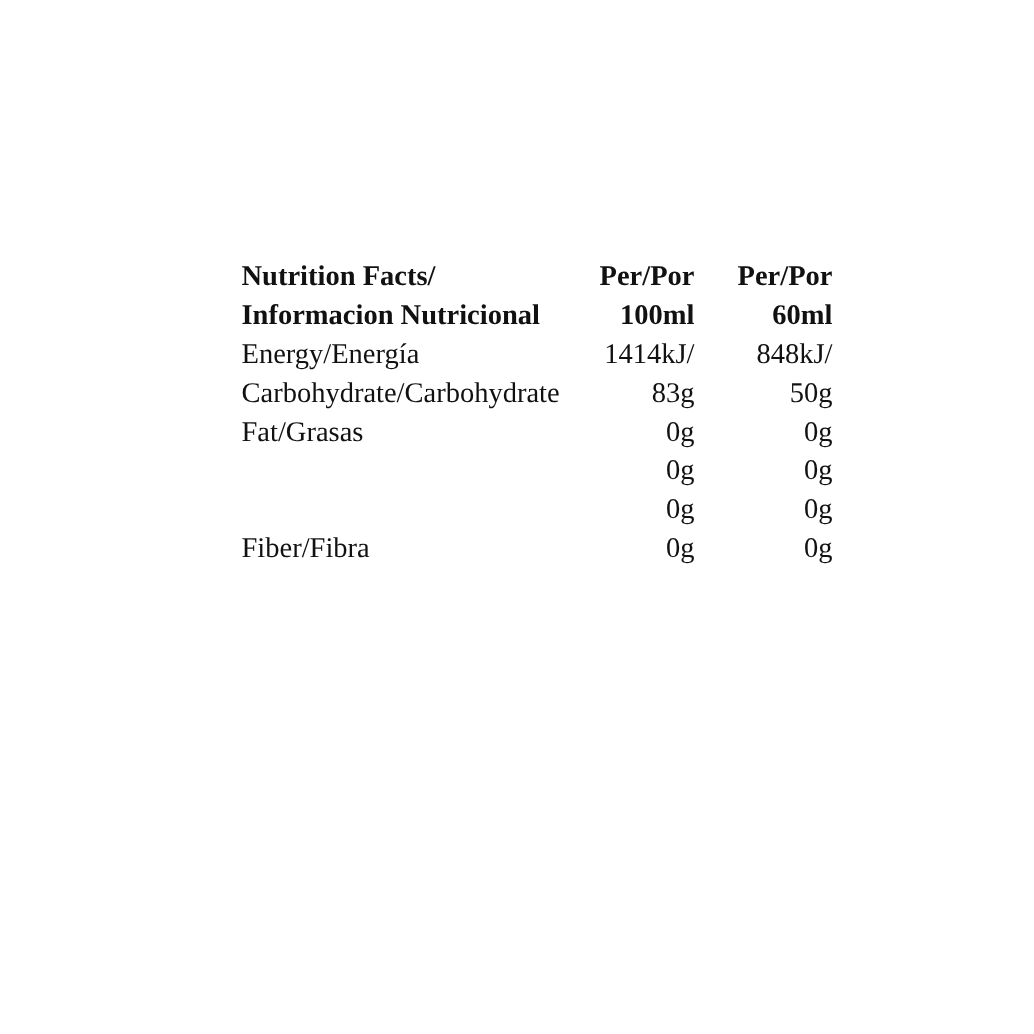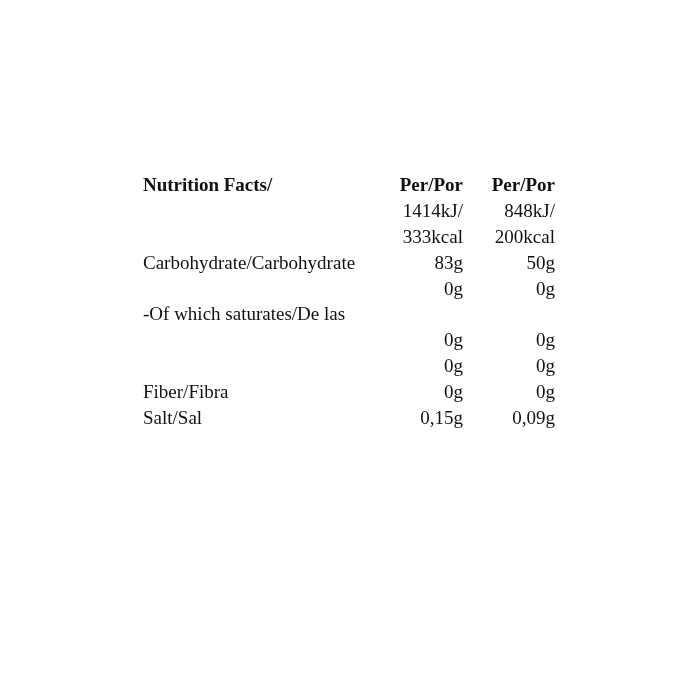--- a/index.html
+++ b/index.html
@@ -1,68 +1,60 @@
 <!DOCTYPE html>
 <html><head>
 <meta charset="utf-8">
 <style>
   html, body { margin:0; padding:0; background:#ffffff; }
   body { width:689px; height:689px; position:relative; overflow:hidden;
          font-family: "Liberation Serif", "DejaVu Serif", serif; color:#111; }
   .table { position:absolute; left:143px; top:172px; width:412px; }
-  .row { position:relative; height:25.9px; line-height:25.9px; font-size:19px; white-space:nowrap; }
+  .row { position:relative; height:25.9px; line-height:25.9px; font-size:19px; white-space:nowrap;margin-left:18px; }
   .row.bold { font-weight:bold; }
   .lbl { position:absolute; left:0; top:0; }
   .c1 { position:absolute; right:92px; top:0; text-align:right; }
   .c2 { position:absolute; right:0; top:0; text-align:right; }
 </style>
 </head>
 <body>
 
 <div class="table">
   <div class="row bold">
     <span class="lbl">Nutrition Facts/</span>
     <span class="c1">Per/Por</span>
     <span class="c2">Per/Por</span>
   </div>
+  <div class="row bold">
+    <span class="lbl">Informacion Nutricional</span>
+    <span class="c1">100ml</span>
+    <span class="c2">60ml</span>
+  </div>
 
   <div class="row">
+    <span class="lbl">Energy/Energía</span>
     <span class="c1">1414kJ/</span>
     <span class="c2">848kJ/</span>
-  </div>
-  <div class="row">
-    <span class="lbl"></span>
-    <span class="c1">333kcal</span>
-    <span class="c2">200kcal</span>
   </div>
   <div class="row">
     <span class="lbl">Carbohydrate/Carbohydrate</span>
     <span class="c1">83g</span>
     <span class="c2">50g</span>
   </div>
   <div class="row">
+    <span class="lbl">Fat/Grasas</span>
     <span class="c1">0g</span>
     <span class="c2">0g</span>
-  </div>
-  <div class="row">
-    <span class="lbl">-Of which saturates/De las</span>
-    <span class="c1"></span>
-    <span class="c2"></span>
   </div>
   <div class="row">
     <span class="c1">0g</span>
     <span class="c2">0g</span>
   </div>
   <div class="row">
     <span class="c1">0g</span>
     <span class="c2">0g</span>
   </div>
   <div class="row">
     <span class="lbl">Fiber/Fibra</span>
     <span class="c1">0g</span>
     <span class="c2">0g</span>
   </div>
-  <div class="row">
-    <span class="lbl">Salt/Sal</span>
-    <span class="c1">0,15g</span>
-    <span class="c2">0,09g</span>
-  </div>
 </div>
 
 </body></html>

